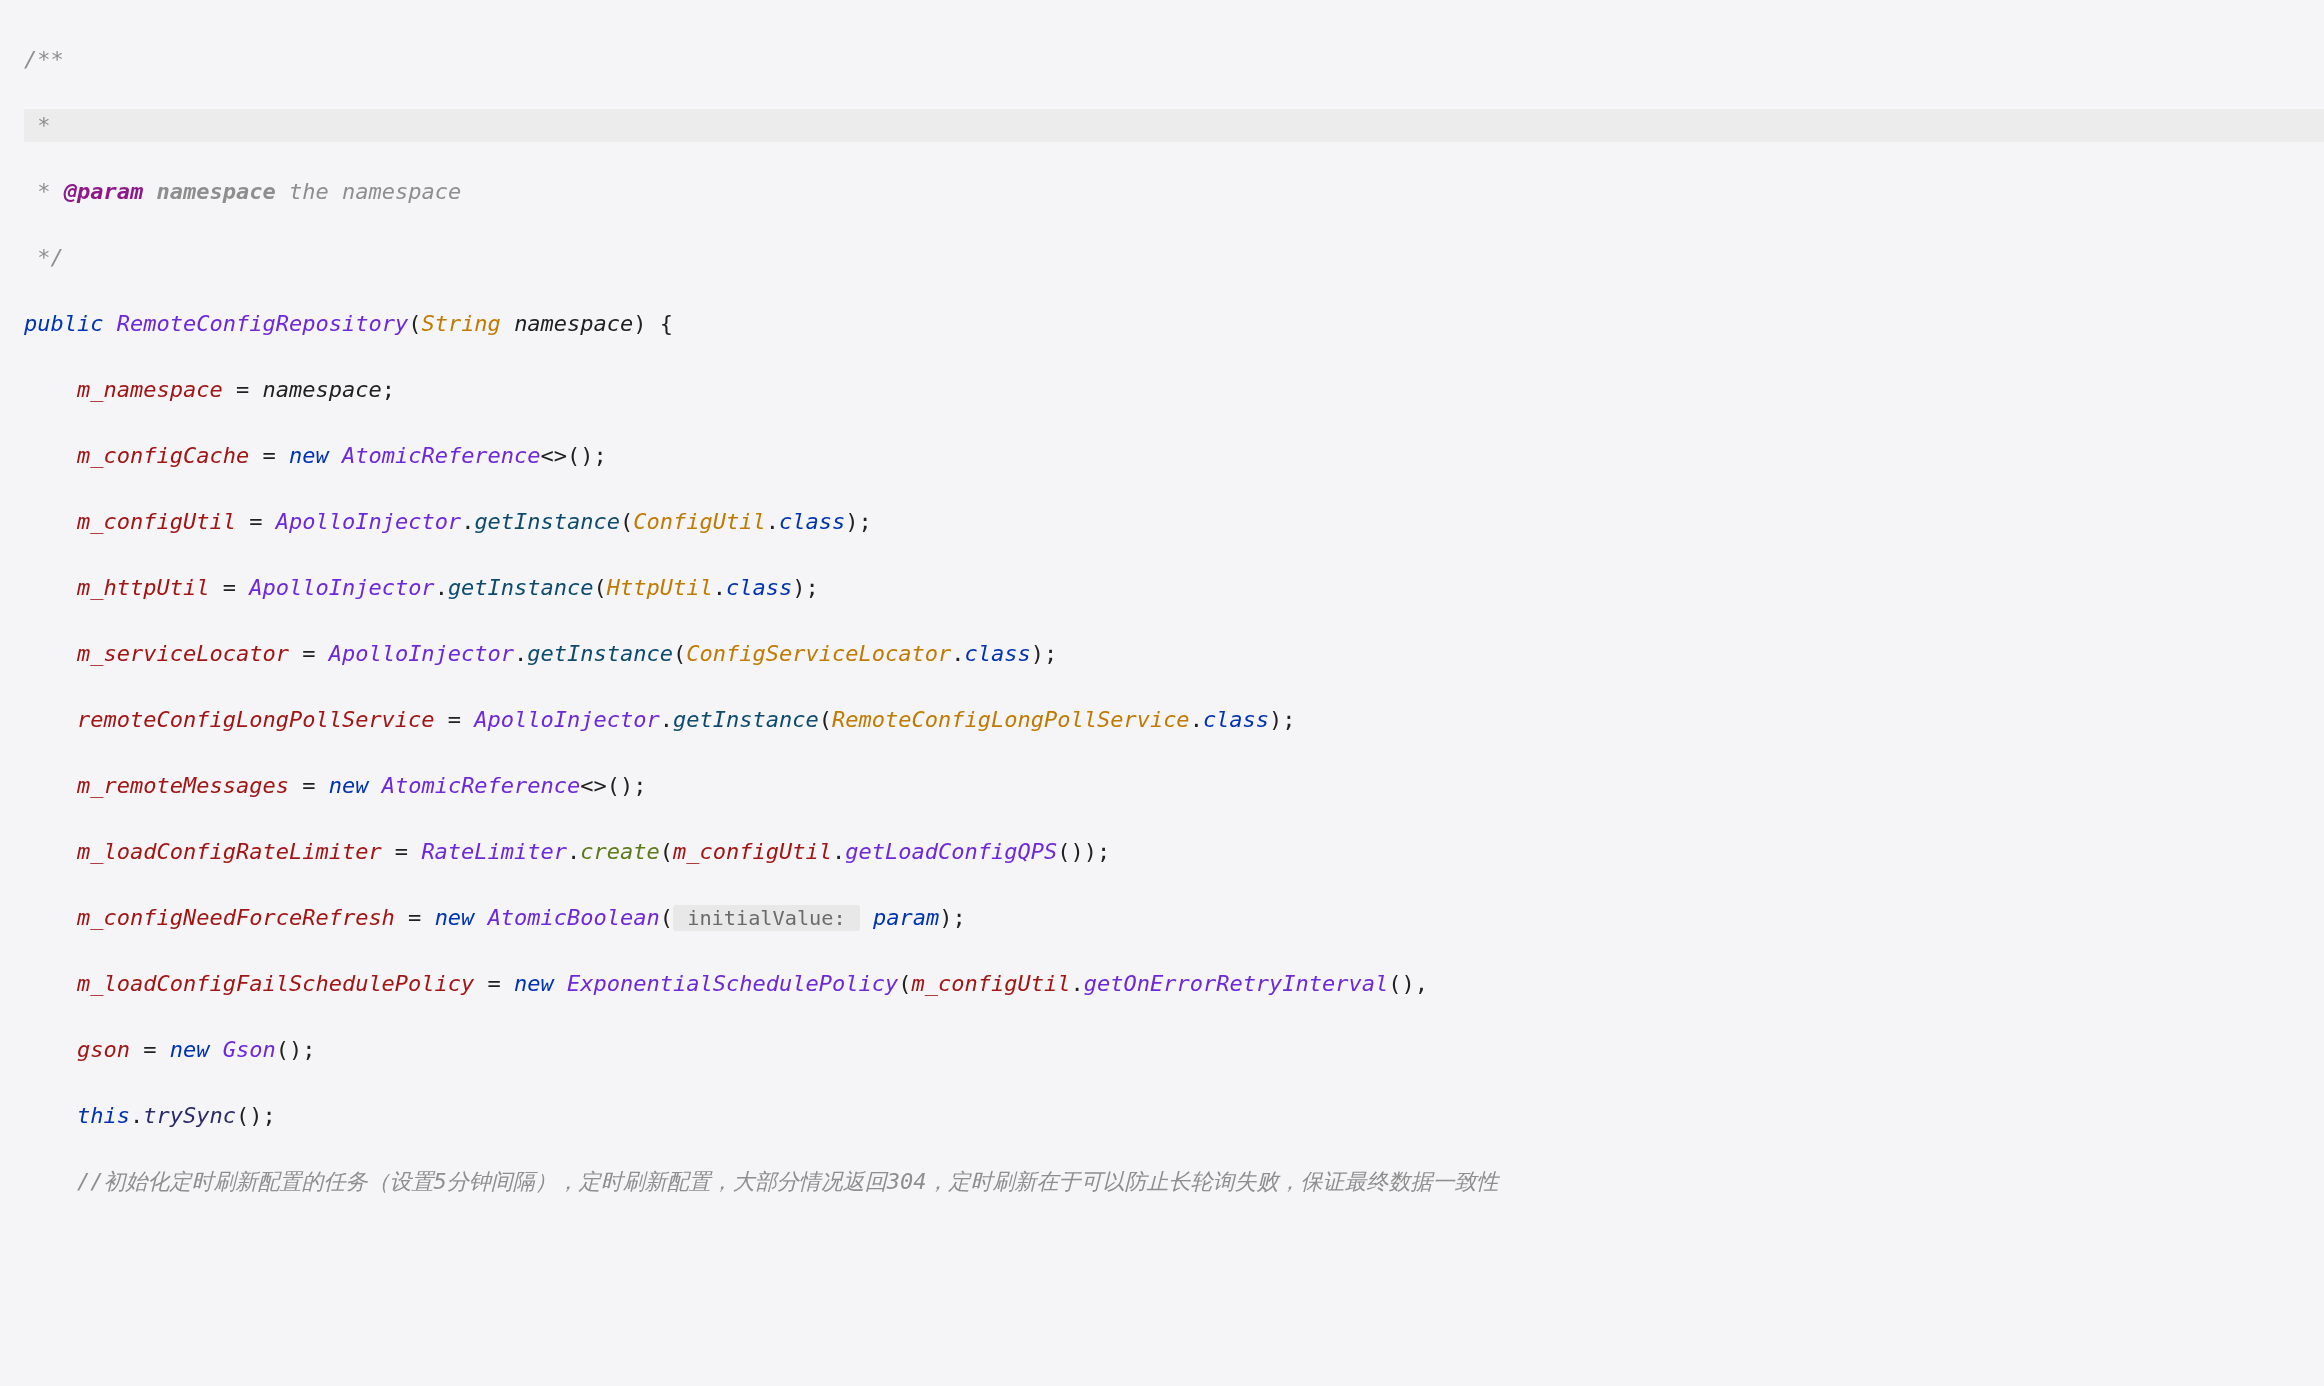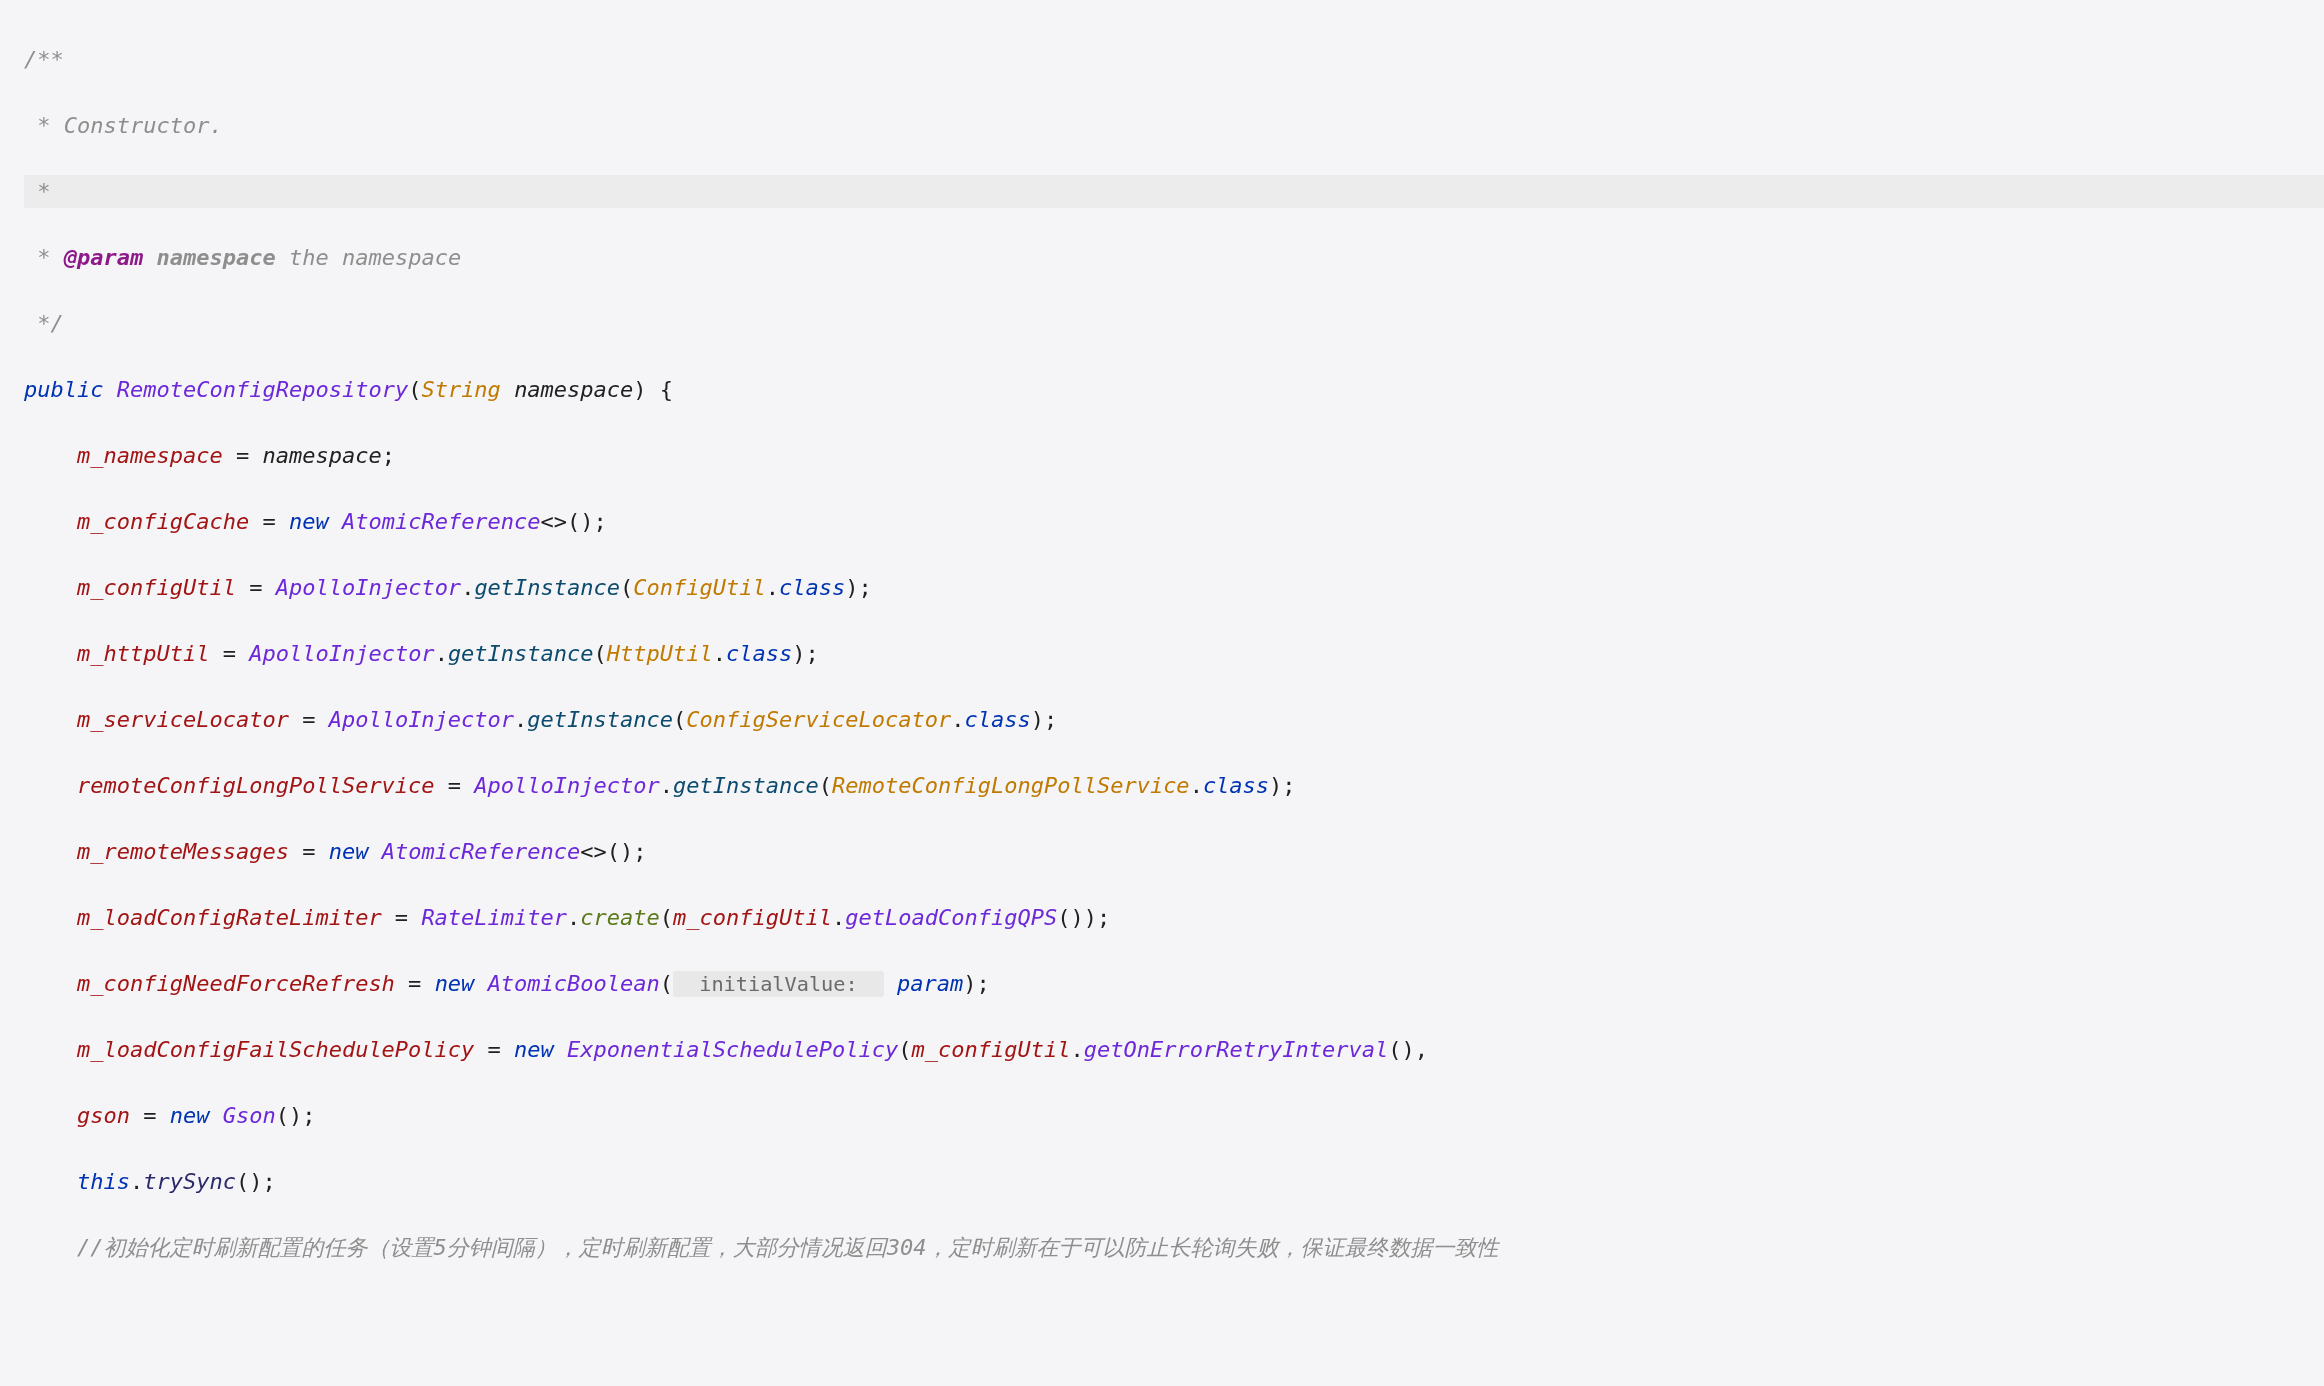--- a/index.html
+++ b/index.html
@@ -28,35 +28,34 @@
   .type-str { color: #c17a00; font-style: italic; }
   .field { color: #a31515; font-style: italic; }   
   .method { color: #0c4a6e; font-style: italic; }  
   .method-call { color: #2a2a6a; font-style: italic; }
   .method-olive { color: #5c7a1a; font-style: italic; }
   .punct { color: #212121; font-style: normal; }
   .paren { color: #212121; font-style: normal; }
   .hint {
     background: #e8e8e8;
     color: #6a6a6a;
-    padding: 1px 14px;
+    padding: 1px 2px;
     border-radius: 3px;
     font-style: normal;
     font-size: 0.92em;
   }
   .bool { color: #0033b3; font-style: italic; }
   .num { color: #3a57d6; font-style: italic; }
   .comment-cn { color: #8e8e8e; font-style: italic; }
 </style>
 </head>
 <body>
 
 <div class="code-container">
 <span class="line"><span class="comment">/**</span></span>
-<span class="line"><span class="comment"> * Constructor.</span></span>
 <span class="line hl"><span class="comment"> *</span></span>
 <span class="line"><span class="comment"> * </span><span class="docparam">@param</span><span class="docparam-name"> </span><span class="docparam-name">namespace</span><span class="comment"> the namespace</span></span>
 <span class="line"><span class="comment"> */</span></span>
 <span class="line"><span class="kw">public</span> <span class="type">RemoteConfigRepository</span><span class="paren">(</span><span class="type-str">String</span> <span>namespace</span><span class="paren">) {</span></span>
 <span class="line">    <span class="field">m_namespace</span><span> = </span><span>namespace</span><span class="punct">;</span></span>
 <span class="line">    <span class="field">m_configCache</span><span> = </span><span class="kw">new</span> <span class="type">AtomicReference</span><span class="punct">&lt;&gt;</span><span class="punct">()</span><span class="punct">;</span></span>
 <span class="line">    <span class="field">m_configUtil</span><span> = </span><span class="type">ApolloInjector</span><span class="punct">.</span><span class="method">getInstance</span><span class="punct">(</span><span class="type-str">ConfigUtil</span><span class="punct">.</span><span class="kw">class</span><span class="punct">)</span><span class="punct">;</span></span>
 <span class="line">    <span class="field">m_httpUtil</span><span> = </span><span class="type">ApolloInjector</span><span class="punct">.</span><span class="method">getInstance</span><span class="punct">(</span><span class="type-str">HttpUtil</span><span class="punct">.</span><span class="kw">class</span><span class="punct">)</span><span class="punct">;</span></span>
 <span class="line">    <span class="field">m_serviceLocator</span><span> = </span><span class="type">ApolloInjector</span><span class="punct">.</span><span class="method">getInstance</span><span class="punct">(</span><span class="type-str">ConfigServiceLocator</span><span class="punct">.</span><span class="kw">class</span><span class="punct">)</span><span class="punct">;</span></span>
 <span class="line">    <span class="field">remoteConfigLongPollService</span><span> = </span><span class="type">ApolloInjector</span><span class="punct">.</span><span class="method">getInstance</span><span class="punct">(</span><span class="type-str">RemoteConfigLongPollService</span><span class="punct">.</span><span class="kw">class</span><span class="punct">)</span><span class="punct">;</span></span>

